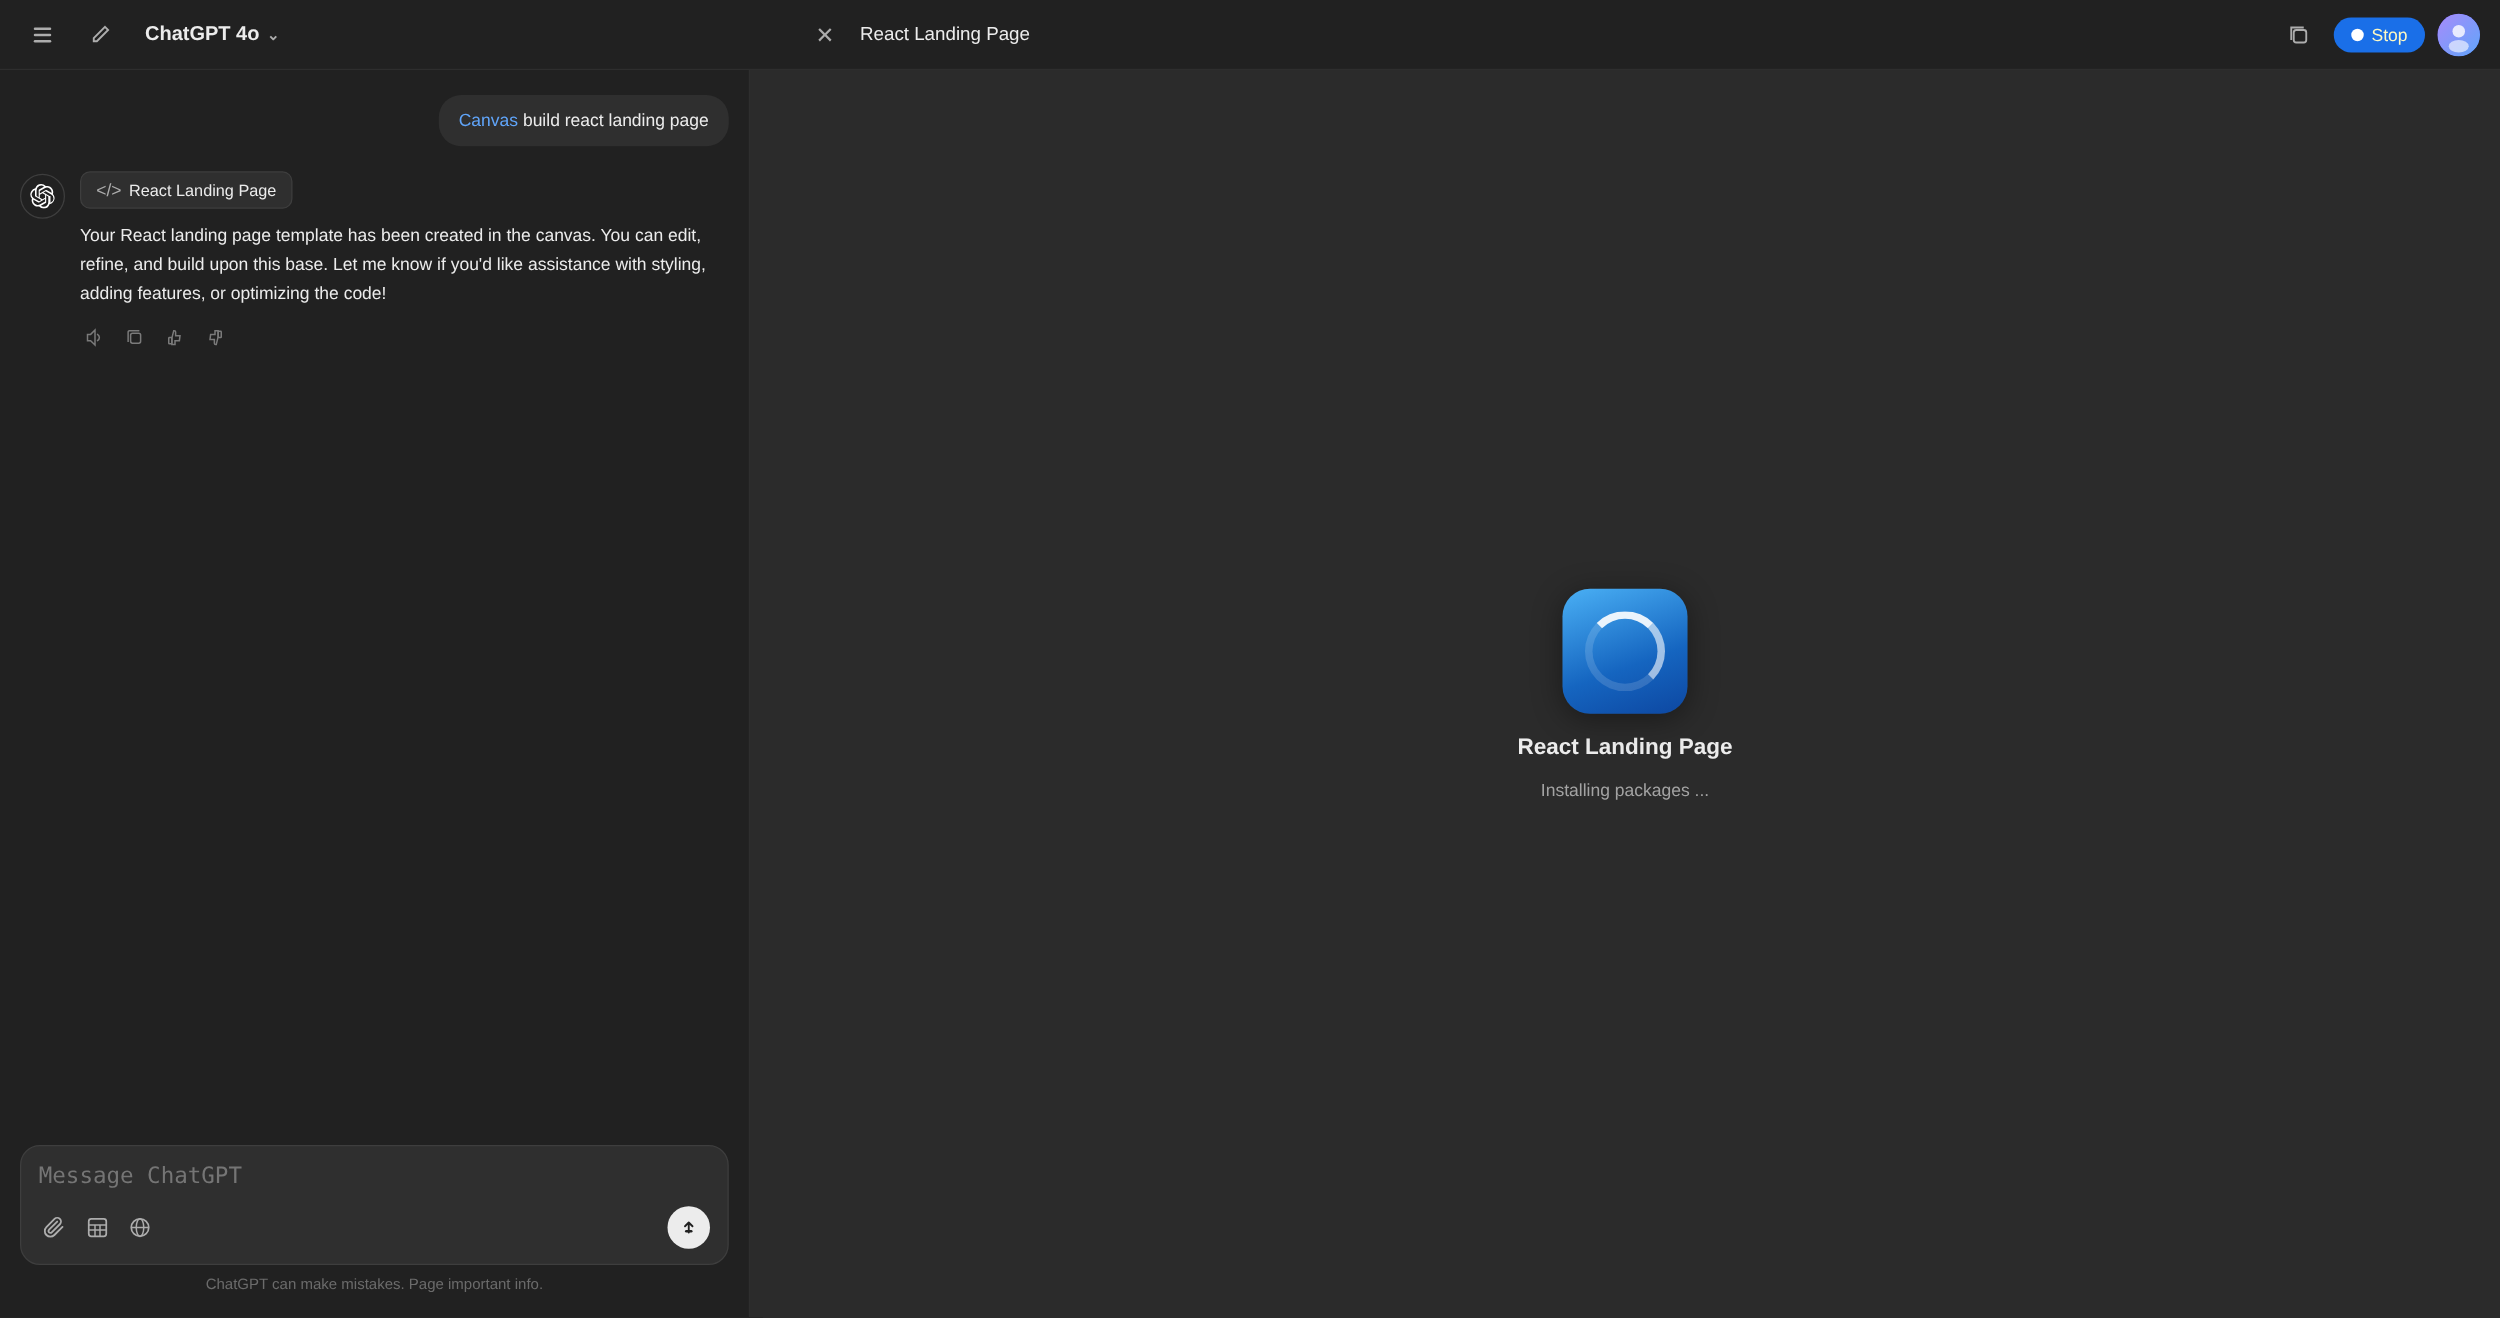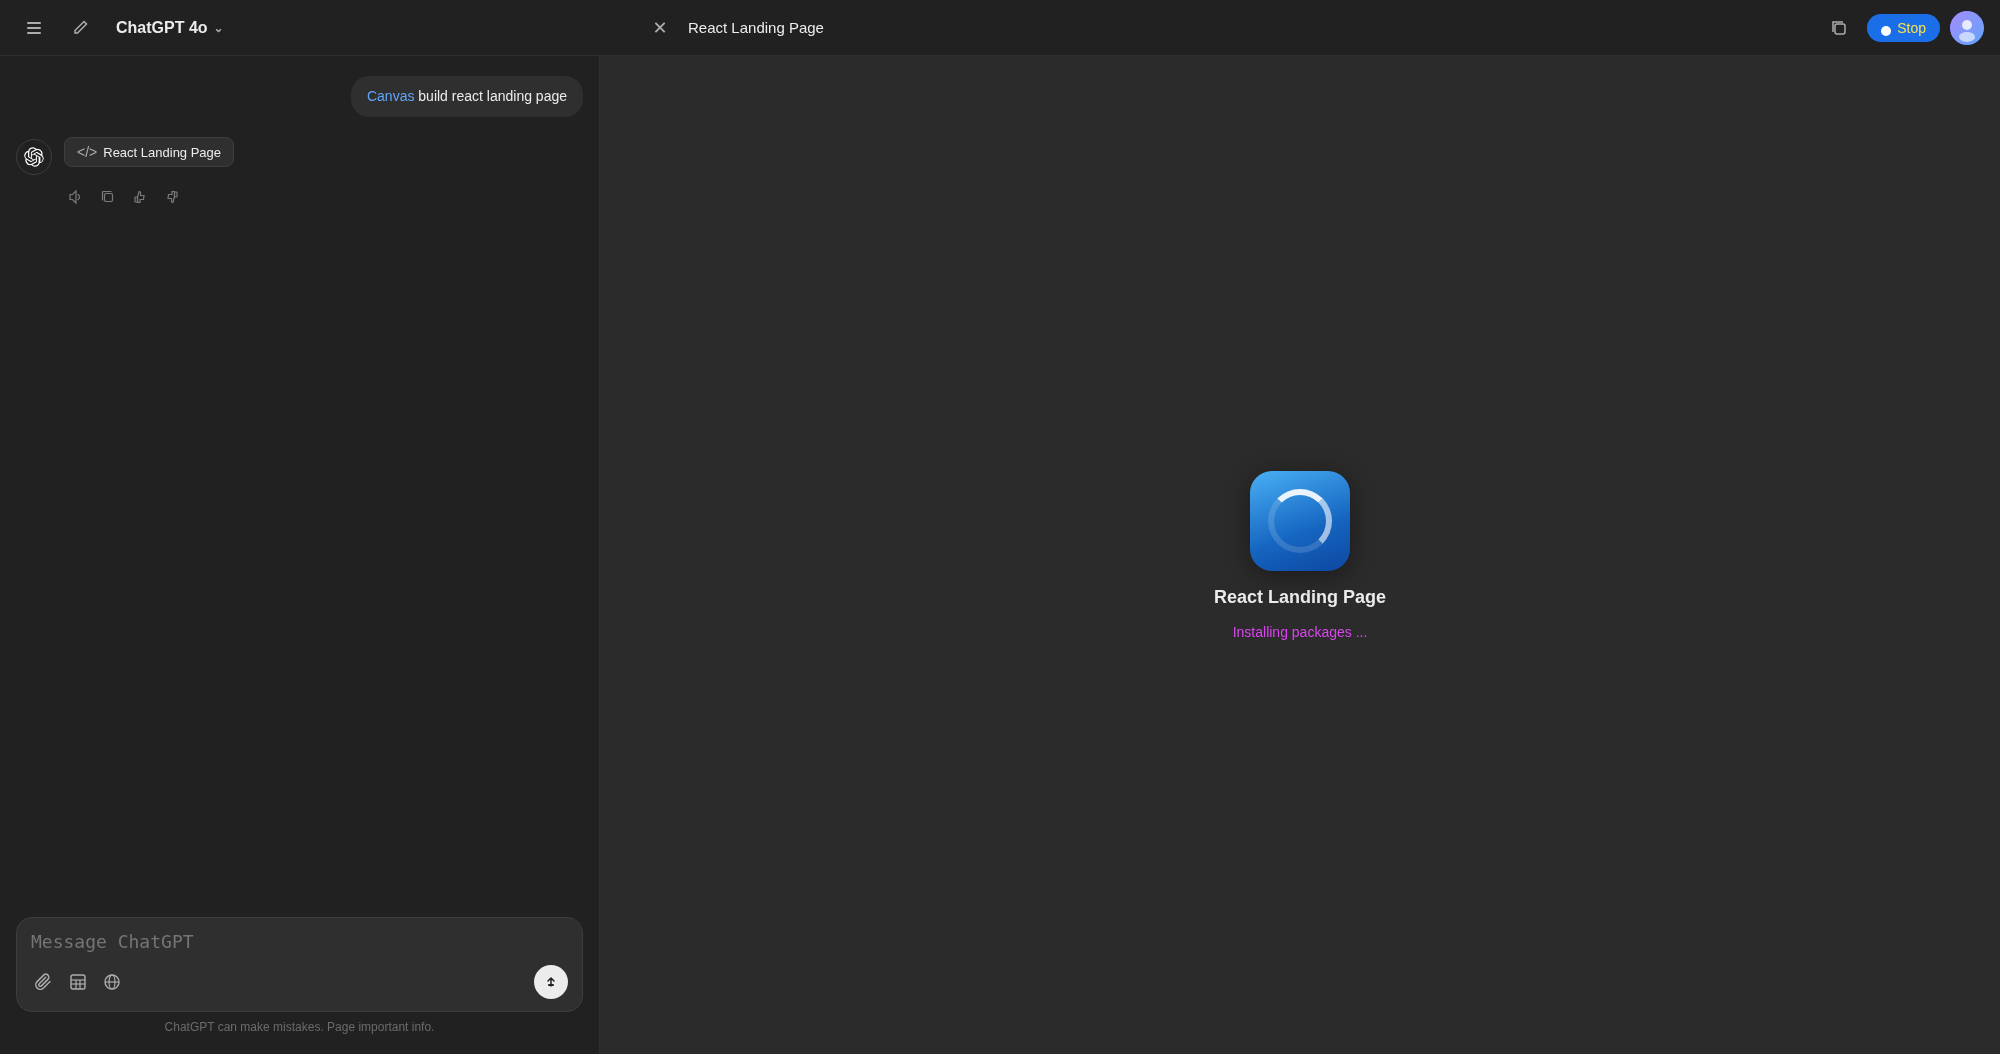--- a/index.html
+++ b/index.html
@@ -72,25 +72,25 @@
       color: #ececec;
     }
 
     .top-bar-right {
       display: flex;
       align-items: center;
       gap: 10px;
     }
     .stop-btn {
       display: flex;
-      align-items: flex-end;
+      align-items: center;
       gap: 6px;
       background: #1a6fe8;
       border: none;
-      color: #fde047;
+      color: #fef9c3;
       font-size: 14px;
       font-weight: 500;
       padding: 6px 14px;
       border-radius: 20px;
       cursor: pointer;
     }
     .stop-btn .stop-dot {
       width: 10px;
       height: 10px;
       border-radius: 50%;
@@ -347,21 +347,21 @@
     }
 
     .loading-title {
       font-size: 18px;
       font-weight: 700;
       color: #ececec;
       text-align: center;
     }
     .loading-subtitle {
       font-size: 14px;
-      color: #d946ef;
+      color: #a3a3a3;
       text-align: right;
     }
   </style>
 </head>
 <body>
 
 <div class="top-bar">
   <div class="top-bar-left">
     <button class="icon-btn">
       <svg width="18" height="18" viewBox="0 0 18 18" fill="none">
@@ -429,20 +429,21 @@
 
           <svg class="gpt-logo" viewBox="0 0 41 41" fill="none" xmlns="http://www.w3.org/2000/svg">
             <path d="M37.532 16.87a9.963 9.963 0 00-.856-8.184 10.078 10.078 0 00-10.855-4.835 9.964 9.964 0 00-7.505-3.348 10.079 10.079 0 00-9.612 6.977 9.967 9.967 0 00-6.664 4.834 10.08 10.08 0 001.24 11.817 9.965 9.965 0 00.856 8.185 10.079 10.079 0 0010.855 4.835 9.965 9.965 0 007.504 3.347 10.078 10.078 0 009.617-6.981 9.967 9.967 0 006.663-4.834 10.079 10.079 0 00-1.243-11.813zM22.498 37.886a7.474 7.474 0 01-4.799-1.735c.061-.033.168-.091.237-.134l7.964-4.6a1.294 1.294 0 00.655-1.134V19.054l3.366 1.944a.12.12 0 01.066.092v9.299a7.505 7.505 0 01-7.49 7.496zM6.392 31.006a7.471 7.471 0 01-.894-5.023c.06.036.162.099.237.141l7.964 4.6a1.297 1.297 0 001.308 0l9.724-5.614v3.888a.12.12 0 01-.048.103l-8.051 4.649a7.504 7.504 0 01-10.24-2.744zM4.297 13.62A7.469 7.469 0 018.2 10.333c0 .068-.004.19-.004.274v9.201a1.294 1.294 0 00.654 1.132l9.723 5.614-3.366 1.944a.12.12 0 01-.114.012L6.044 23.86a7.504 7.504 0 01-1.747-10.24zm27.658 6.437l-9.724-5.615 3.367-1.943a.121.121 0 01.114-.012l9.049 5.223a7.504 7.504 0 01-1.158 13.528v-9.476a1.293 1.293 0 00-.648-1.705zm3.35-5.043c-.059-.037-.162-.099-.236-.141l-7.965-4.6a1.298 1.298 0 00-1.308 0l-9.723 5.614v-3.888a.12.12 0 01.048-.103l8.05-4.645a7.497 7.497 0 0111.135 7.763zm-21.063 6.929l-3.367-1.944a.12.12 0 01-.065-.092v-9.299a7.497 7.497 0 0112.293-5.756 6.94 6.94 0 00-.236.134l-7.965 4.6a1.294 1.294 0 00-.654 1.132l-.006 11.225zm1.829-3.943l4.33-2.501 4.332 2.5v4.999l-4.331 2.5-4.331-2.5V18z" fill="#fff"></path>
           </svg>
         </div>
         <div class="assistant-content">
           <div class="code-badge">
             <span class="code-icon">&lt;/&gt;</span>
             <span>React Landing Page</span>
           </div>
+          <p class="assistant-text">Your React landing page template has been created in the canvas. You can edit, refine, and build upon this base. Let me know if you'd like assistance with styling, adding features, or optimizing the code!</p>
           <div class="action-icons">
             <button class="action-icon-btn" title="Read aloud">
               <svg width="16" height="16" viewBox="0 0 16 16" fill="none">
                 <path d="M2 5.5h2.5L8 2v12l-3.5-3.5H2V5.5z" stroke="#7a7a7a" stroke-width="1.2" fill="none"></path>
                 <path d="M10 5.5s1.5 1 1.5 2.5S10 10.5 10 10.5" stroke="#7a7a7a" stroke-width="1.2" stroke-linecap="round" fill="none"></path>
               </svg>
             </button>
             <button class="action-icon-btn" title="Copy">
               <svg width="16" height="16" viewBox="0 0 16 16" fill="none">
                 <rect x="4.5" y="4.5" width="8" height="8" rx="1.5" stroke="#7a7a7a" stroke-width="1.2" fill="none"></rect>

